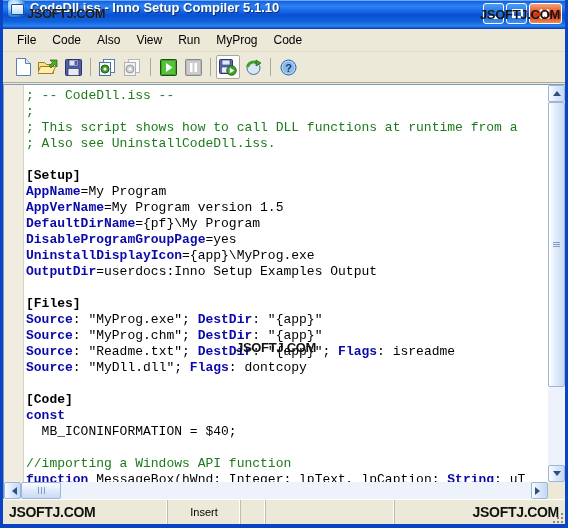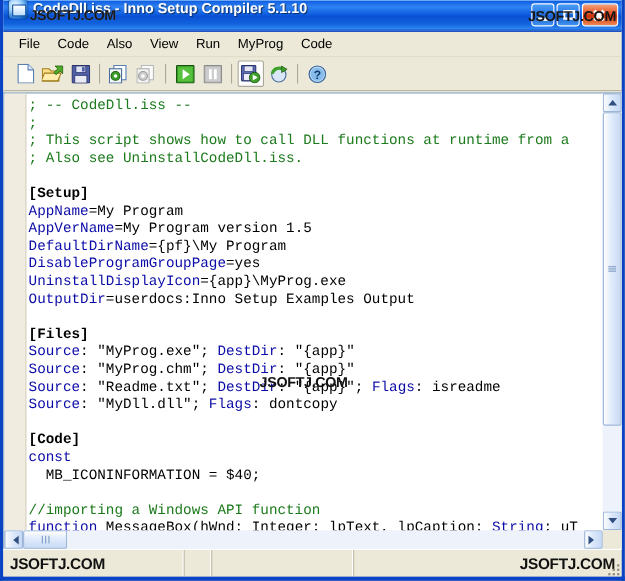--- a/index.html
+++ b/index.html
@@ -107,21 +107,21 @@
   .gutter{
     position:absolute;left:0;top:0;bottom:0;width:19px;
     background:#f0ece0;border-right:1px solid #d6d2c2;
   }
   .code{
     position:absolute;left:22px;top:3px;right:0;bottom:0;
     font-family:"Liberation Mono","DejaVu Sans Mono",monospace;
     font-size:13px;line-height:16px;white-space:pre;color:#000;
   }
   .code .cm{color:#1b7a1b;}
-  .code .kw{color:#0a0aa8;font-weight:normal;}
+  .code .kw{color:#0a0aa8;font-weight:bold;}
   .code .sec{color:#000;font-weight:bold;}
   .code .pl{color:#000;}
   .code-wm{
     position:absolute;left:232px;top:255px;font-size:13px;font-weight:bold;
     color:#111;letter-spacing:-0.3px;pointer-events:none;
     font-family:"Liberation Sans",sans-serif;
   }
   
   .vsb{
     flex:0 0 17px;width:17px;display:flex;flex-direction:column;
@@ -382,20 +382,21 @@
       <div class="hfill"></div>
       <div class="sb-btn">
         <span class="arrow right"></span>
       </div>
       <div class="corner"></div>
     </div>
   </div>
 
   <div class="statusbar">
     <div class="sp p1"></div>
+    <div class="sp p2">Insert</div>
     <div class="sp p3"></div>
     <div class="sp p4"></div>
     <div class="sp p5"></div>
 
     <div class="status-wm left">JSOFTJ.COM</div>
     <div class="status-wm right">JSOFTJ.COM</div>
 
     <div class="resizer">
       <i style="right:0;bottom:0;"></i>
         <i style="right:4px;bottom:0;"></i>

